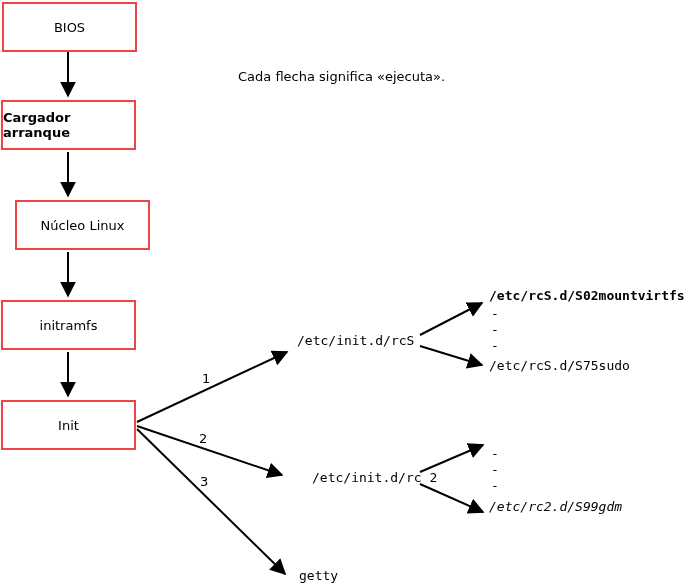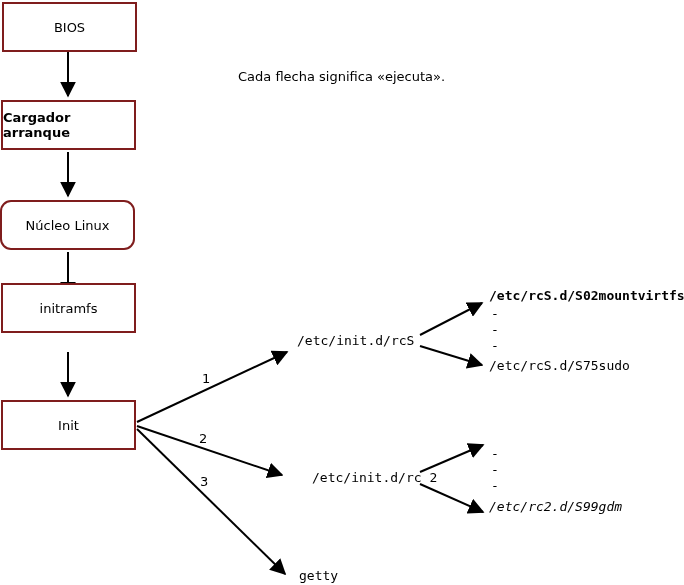--- a/index.html
+++ b/index.html
@@ -9,21 +9,21 @@
     background:#ffffff;
     font-family:"DejaVu Sans",sans-serif;
     color:#000;
     overflow:hidden;
   }
   .arrows{position:absolute;left:0;top:0;width:684px;height:585px;}
   .arrows line{stroke:#000;stroke-width:2;}
   .box{
     position:absolute;
     width:135px;height:50px;
-    border:2px solid #7f1d1d;
+    border:2px solid #ef4444;
     box-sizing:border-box;
     background:#fff;
     display:flex;align-items:center;justify-content:center;
     font-size:13px;
   }
   .note{
     position:absolute;left:238px;top:69px;
     font-size:13px;white-space:pre;
   }
   .mono{
@@ -65,24 +65,24 @@
     <line x1="420" y1="472" x2="483" y2="445" marker-end="url(#ah)"></line>
     <line x1="420" y1="484" x2="483" y2="512" marker-end="url(#ah)"></line>
   </svg>
 
   <div class="box" style="left:2px;top:2px;">
       <span>BIOS</span>
     </div>
   <div class="box" style="left:1px;top:100px;font-weight:bold;">
       <span>Cargador arranque</span>
     </div>
-  <div class="box" style="left:0;top:200px;border-radius:11px;">
+  <div class="box" style="left:15px;top:200px;">
       <span>Núcleo Linux</span>
     </div>
-  <div class="box" style="left:1px;top:283px;">
+  <div class="box" style="left:1px;top:300px;">
       <span>initramfs</span>
     </div>
   <div class="box" style="left:1px;top:400px;">
       <span>Init</span>
     </div>
 
   <div class="note">Cada flecha significa «ejecuta».</div>
 
   <div class="num" style="left:202px;top:371px;">1</div>
   <div class="num" style="left:199px;top:431px;">2</div>

